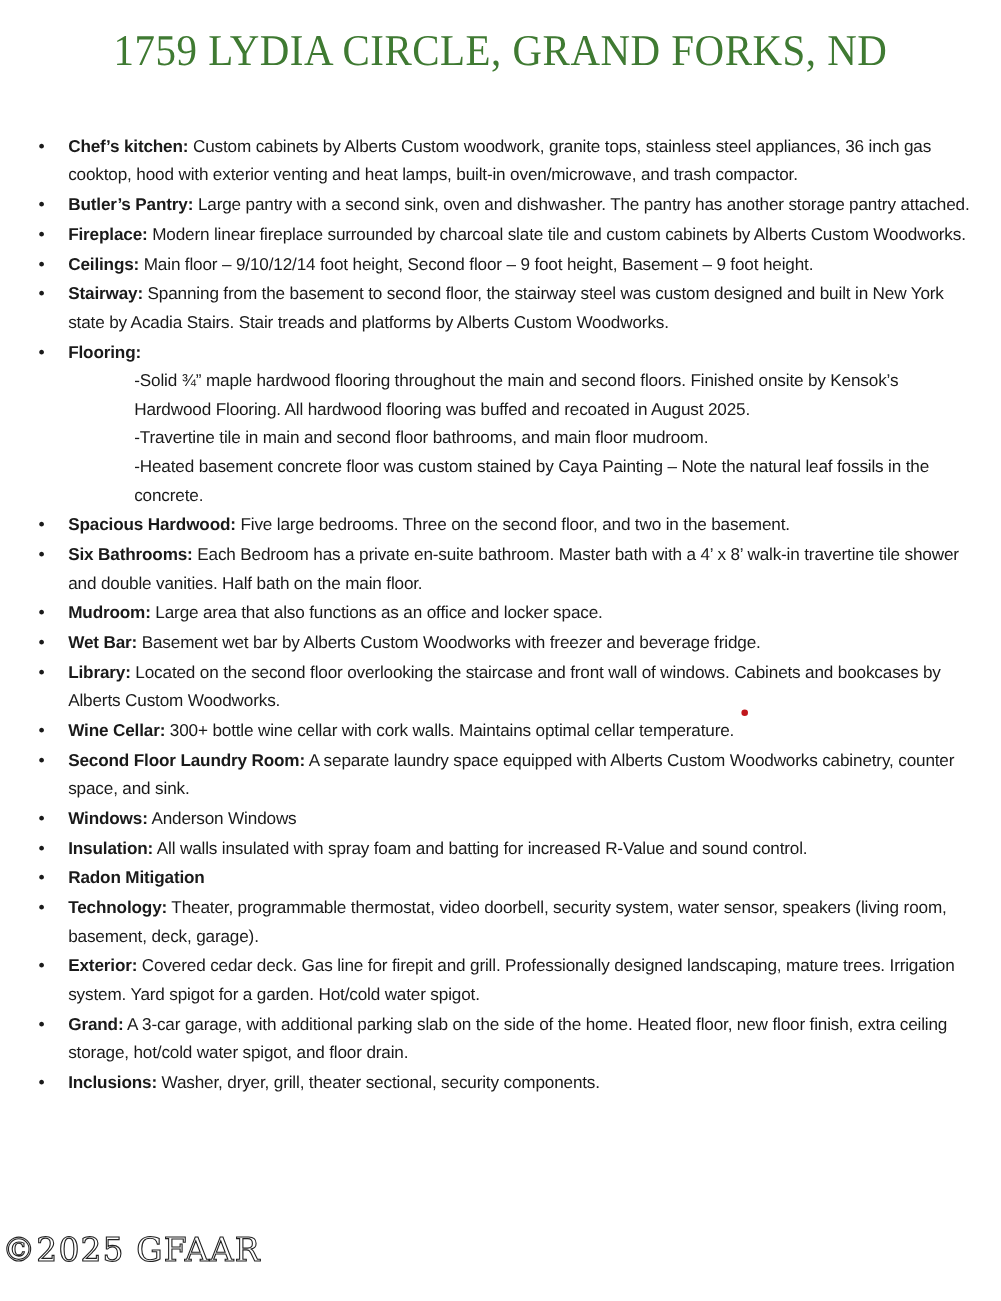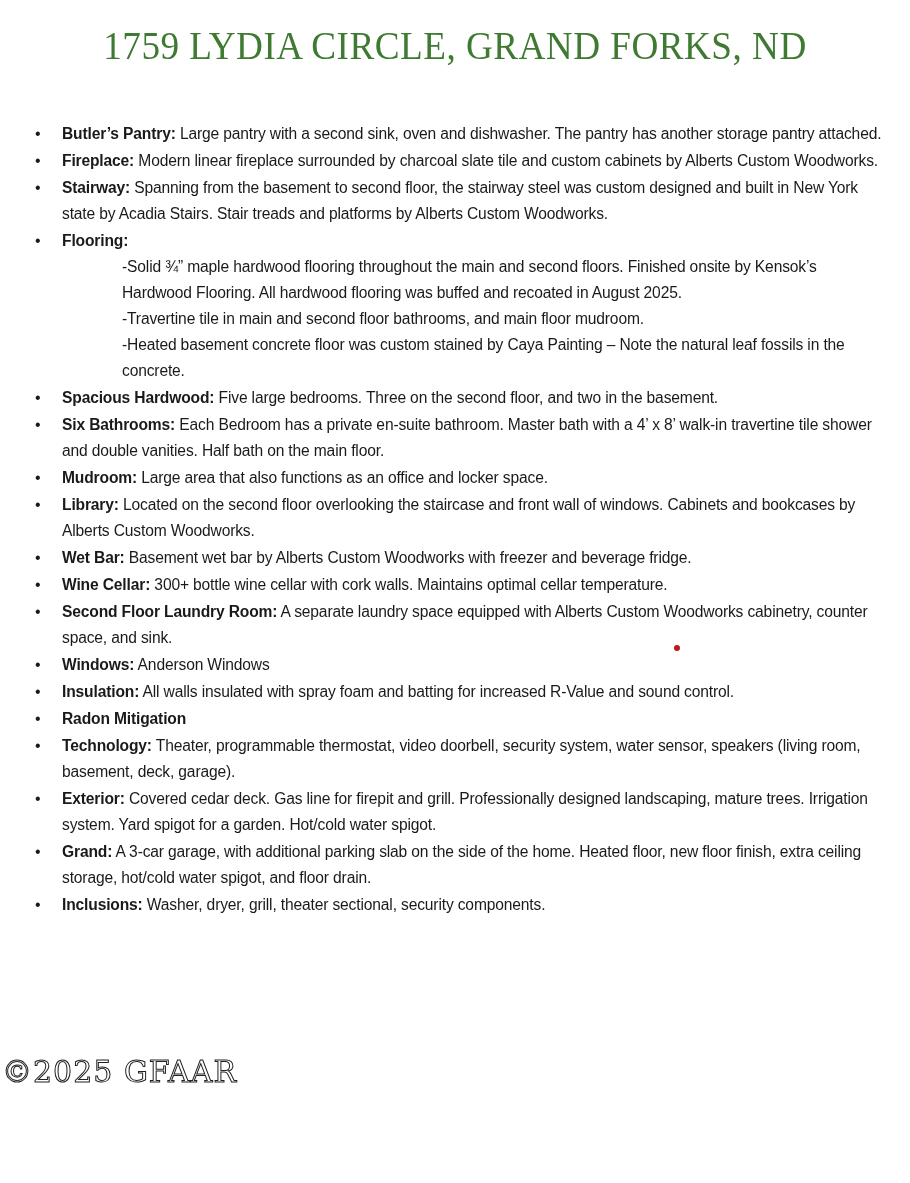--- a/index.html
+++ b/index.html
@@ -25,44 +25,46 @@
       content: "\2022"; position: absolute; left: -27px; top: 0; font-size: 16px;
     }
     .label { font-weight: bold; }
     .sub { padding-left: 60px; }
     .sub div { line-height: 26px; }
     .dot {
       position: absolute; left: 674px; top: 645px; width: 6px; height: 6px;
       border-radius: 50%; background: #c0161c;
     }
     .watermark {
-      position: absolute; left: 2px; top: 1054px; font-family: "DejaVu Serif", serif;
+      position: absolute; left: 2px; top: 1119px; font-family: "DejaVu Serif", serif;
       font-size: 30px; color: transparent; -webkit-text-stroke: 1px #222;
       letter-spacing: 1px; pointer-events: none;
     }
   </style>
 </head>
 <body>
 
 <div class="title">1759 Lydia Circle, Grand Forks, ND</div>
 
 <ul class="features" id="feature-list">
+    <li><span class="label">Chef’s kitchen:</span><span> Custom cabinets by Alberts Custom woodwork, granite tops, stainless steel appliances, 36 inch gas cooktop, hood with exterior venting and heat lamps, built-in oven/microwave, and trash compactor.</span></li>
     <li><span class="label">Butler’s Pantry:</span><span> Large pantry with a second sink, oven and dishwasher. The pantry has another storage pantry attached.</span></li>
     <li><span class="label">Fireplace:</span><span> Modern linear fireplace surrounded by charcoal slate tile and custom cabinets by Alberts Custom Woodworks.</span></li>
+    <li><span class="label">Ceilings:</span><span> Main floor – 9/10/12/14 foot height, Second floor – 9 foot height, Basement – 9 foot height.</span></li>
     <li><span class="label">Stairway:</span><span> Spanning from the basement to second floor, the stairway steel was custom designed and built in New York state by Acadia Stairs. Stair treads and platforms by Alberts Custom Woodworks.</span></li>
     <li><span class="label">Flooring:</span><span></span><div class="sub">
         <div>-Solid ¾” maple hardwood flooring throughout the main and second floors. Finished onsite by Kensok’s Hardwood Flooring. All hardwood flooring was buffed and recoated in August 2025.</div>
         <div>-Travertine tile in main and second floor bathrooms, and main floor mudroom.</div>
         <div>-Heated basement concrete floor was custom stained by Caya Painting – Note the natural leaf fossils in the concrete.</div>
       </div></li>
     <li><span class="label">Spacious Hardwood:</span><span> Five large bedrooms. Three on the second floor, and two in the basement.</span></li>
     <li><span class="label">Six Bathrooms:</span><span> Each Bedroom has a private en-suite bathroom. Master bath with a 4’ x 8’ walk-in travertine tile shower and double vanities. Half bath on the main floor.</span></li>
     <li><span class="label">Mudroom:</span><span> Large area that also functions as an office and locker space.</span></li>
+    <li><span class="label">Wet Bar:</span><span> Basement wet bar by Alberts Custom Woodworks with freezer and beverage fridge.</span></li>
     <li><span class="label">Library:</span><span> Located on the second floor overlooking the staircase and front wall of windows. Cabinets and bookcases by Alberts Custom Woodworks.</span></li>
-    <li><span class="label">Wet Bar:</span><span> Basement wet bar by Alberts Custom Woodworks with freezer and beverage fridge.</span></li>
     <li><span class="label">Wine Cellar:</span><span> 300+ bottle wine cellar with cork walls. Maintains optimal cellar temperature.</span></li>
     <li><span class="label">Second Floor Laundry Room:</span><span> A separate laundry space equipped with Alberts Custom Woodworks cabinetry, counter space, and sink.</span></li>
     <li><span class="label">Windows:</span><span> Anderson Windows</span></li>
     <li><span class="label">Insulation:</span><span> All walls insulated with spray foam and batting for increased R-Value and sound control.</span></li>
     <li><span class="label">Radon Mitigation</span><span></span></li>
     <li><span class="label">Technology:</span><span> Theater, programmable thermostat, video doorbell, security system, water sensor, speakers (living room, basement, deck, garage).</span></li>
     <li><span class="label">Exterior:</span><span> Covered cedar deck. Gas line for firepit and grill. Professionally designed landscaping, mature trees. Irrigation system. Yard spigot for a garden. Hot/cold water spigot.</span></li>
     <li><span class="label">Grand:</span><span> A 3-car garage, with additional parking slab on the side of the home. Heated floor, new floor finish, extra ceiling storage, hot/cold water spigot, and floor drain.</span></li>
     <li><span class="label">Inclusions:</span><span> Washer, dryer, grill, theater sectional, security components.</span></li>
   </ul>

